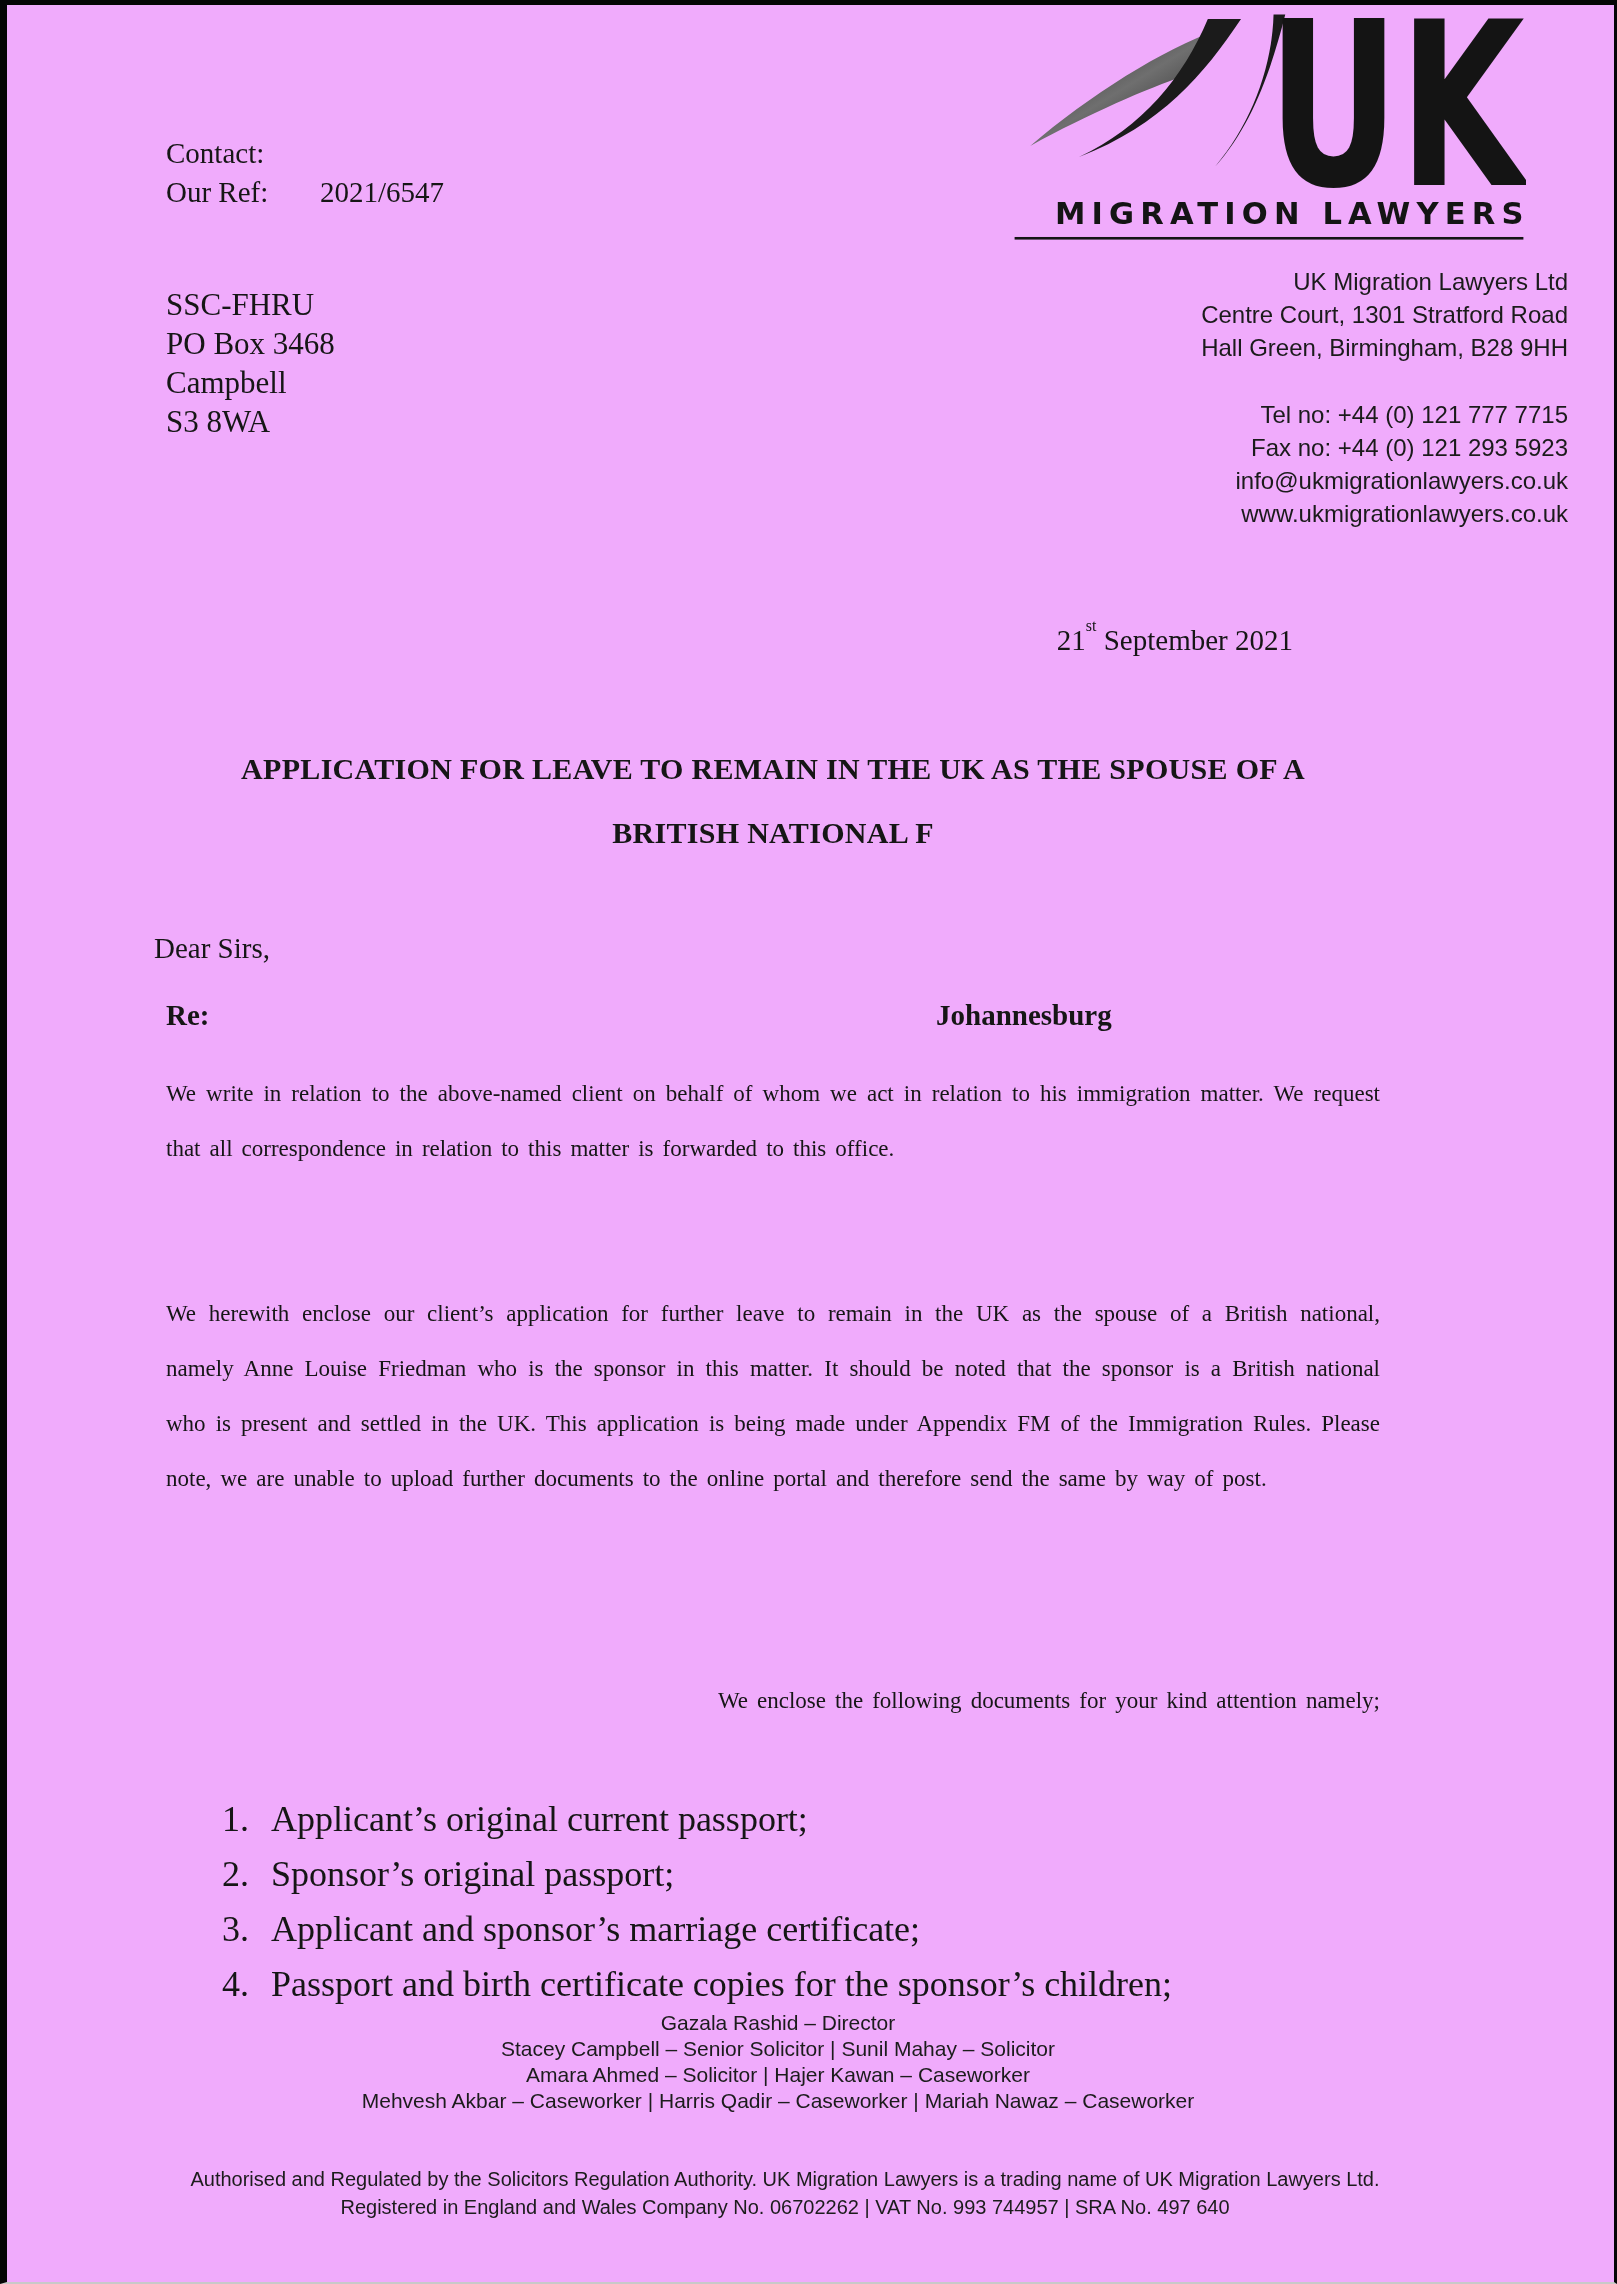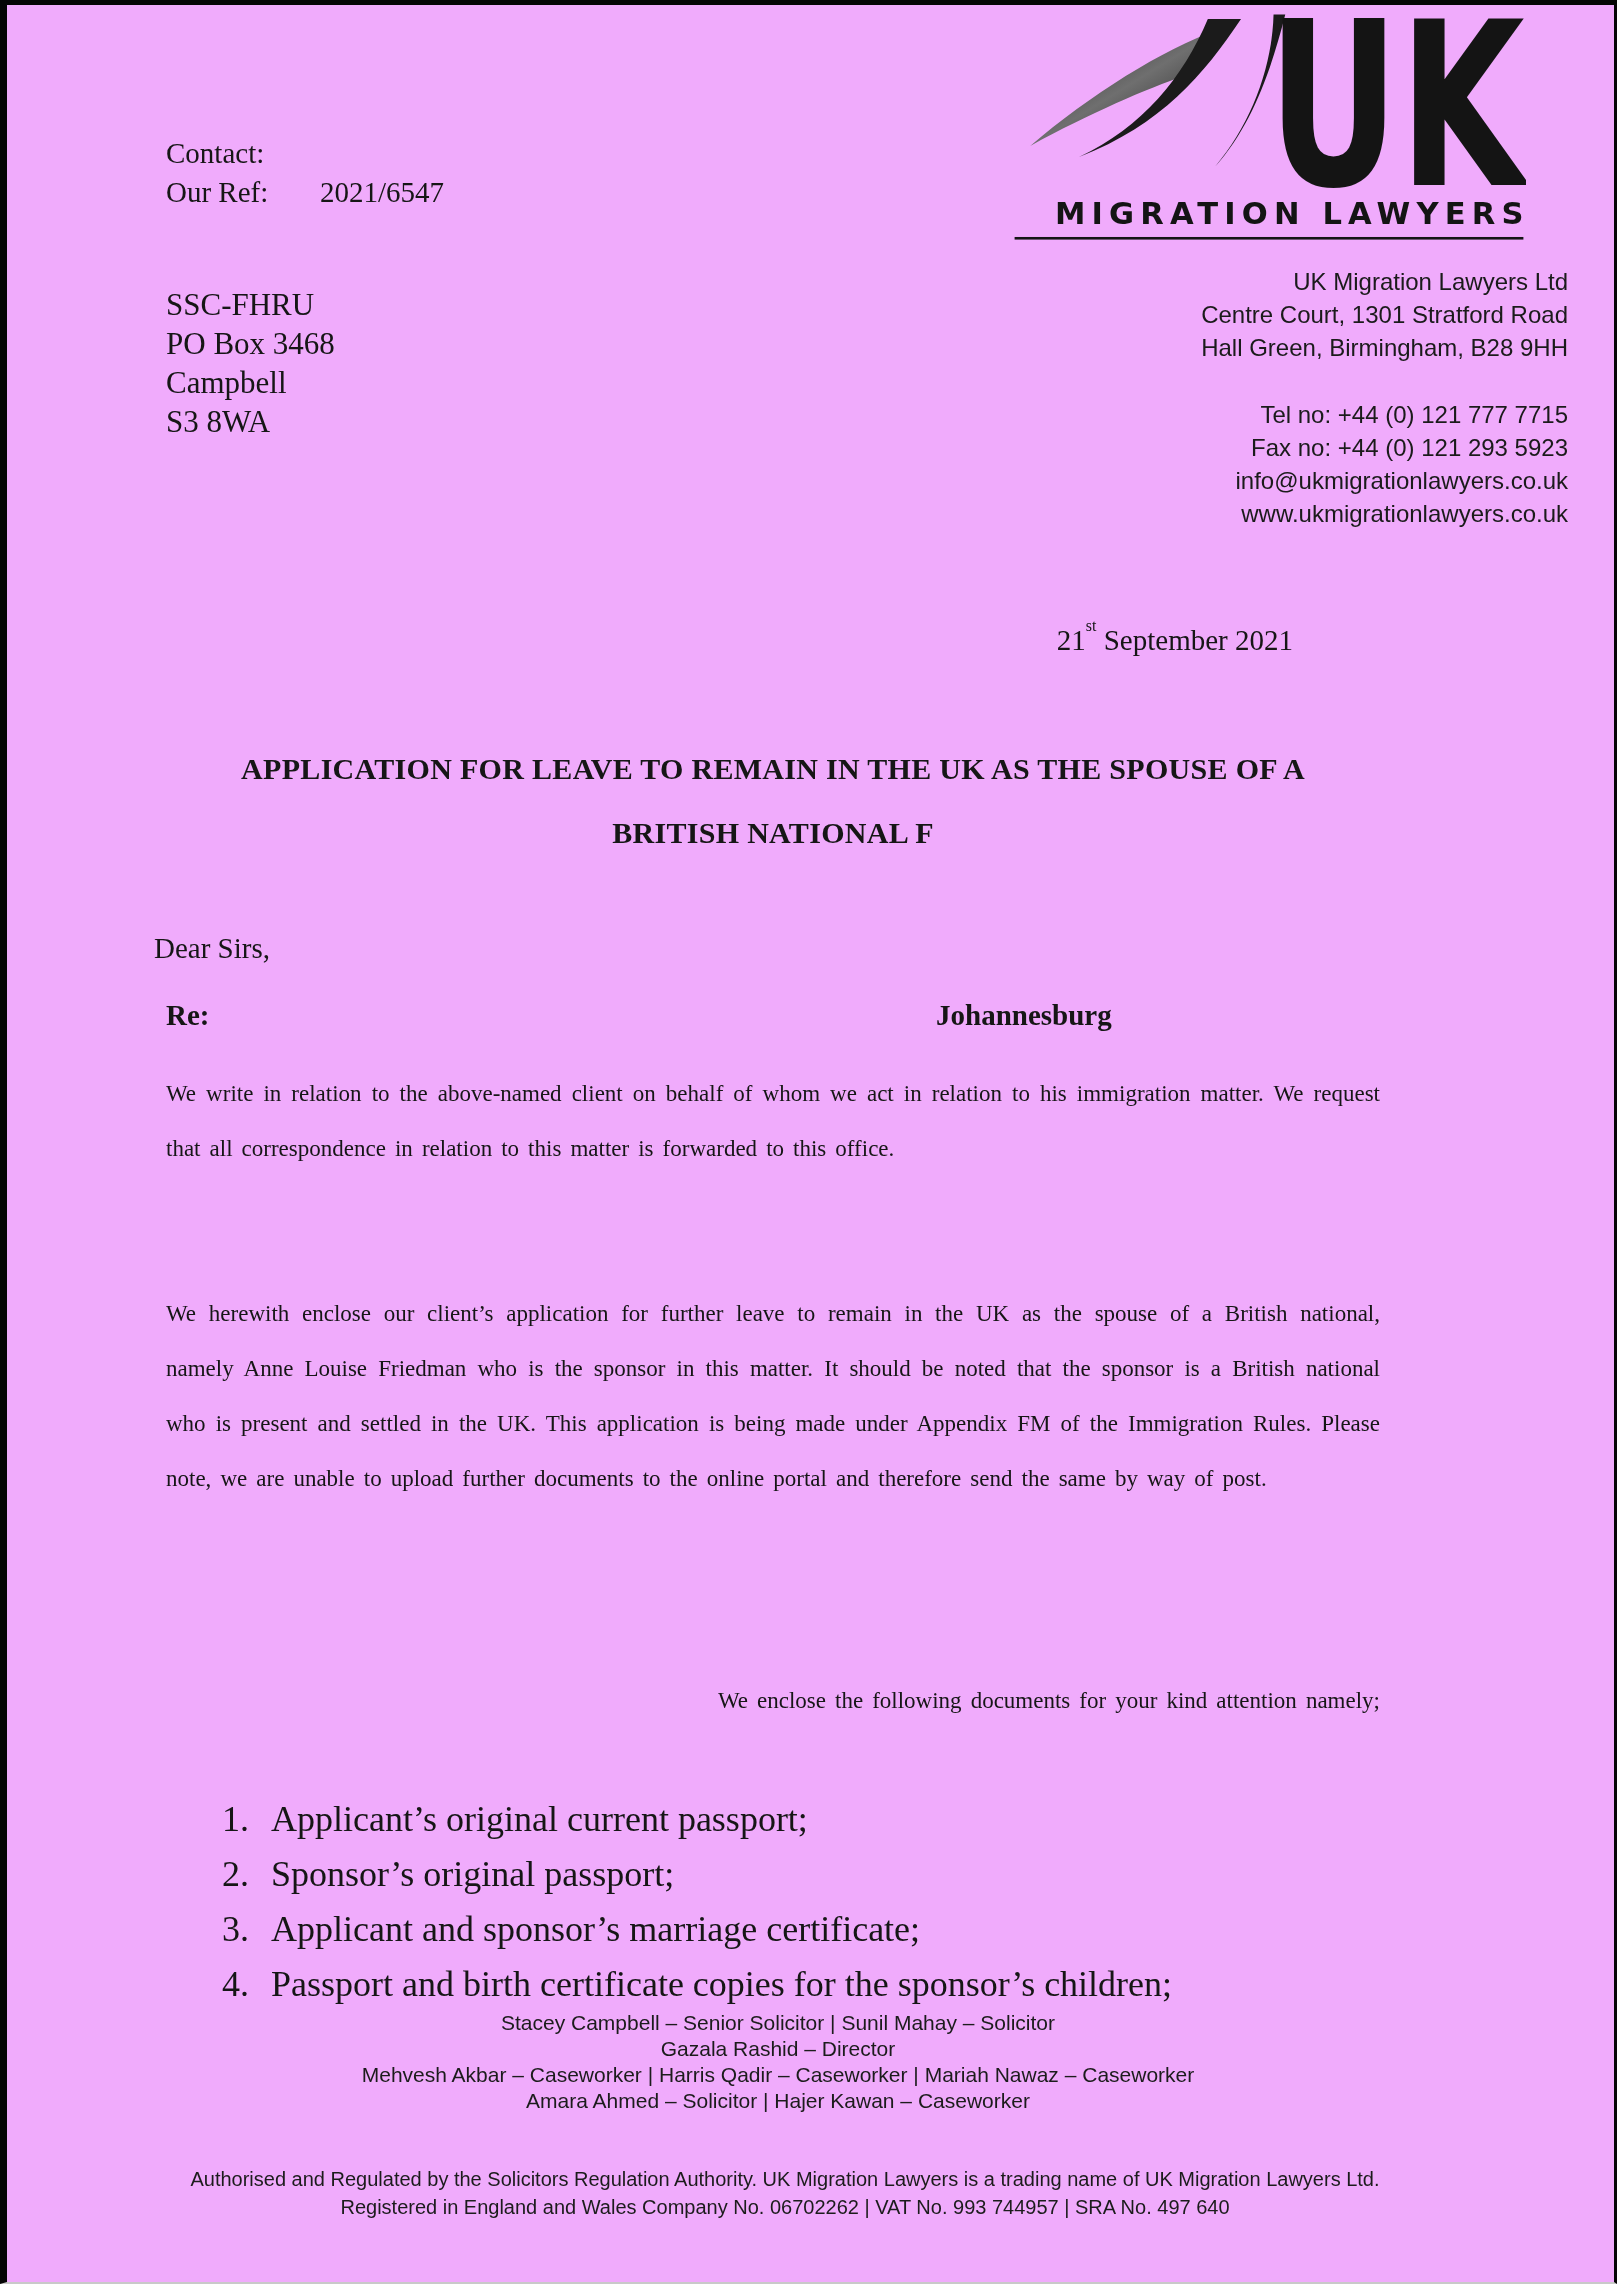--- a/index.html
+++ b/index.html
@@ -159,22 +159,22 @@
   <p class="abs para p3">We enclose the following documents for your kind attention namely;</p>
 
   <ol class="abs doclist">
     <li>Applicant’s original current passport;</li>
     <li>Sponsor’s original passport;</li>
     <li>Applicant and sponsor’s marriage certificate;</li>
     <li>Passport and birth certificate copies for the sponsor’s children;</li>
   </ol>
 
   <div class="abs staff">
+    <div>Gazala Rashid – Director</div>
     <div>Stacey Campbell – Senior Solicitor | Sunil Mahay – Solicitor</div>
-    <div>Gazala Rashid – Director</div>
+    <div>Amara Ahmed – Solicitor | Hajer Kawan – Caseworker</div>
     <div>Mehvesh Akbar – Caseworker | Harris Qadir – Caseworker | Mariah Nawaz – Caseworker</div>
-    <div>Amara Ahmed – Solicitor | Hajer Kawan – Caseworker</div>
   </div>
 
   <p class="abs legal">Authorised and Regulated by the Solicitors Regulation Authority. UK Migration Lawyers is a trading name of UK Migration Lawyers Ltd. Registered in England and Wales Company No. 06702262 | VAT No. 993 744957 | SRA No. 497 640</p>
 
 </div>
 
 
 </body></html>

